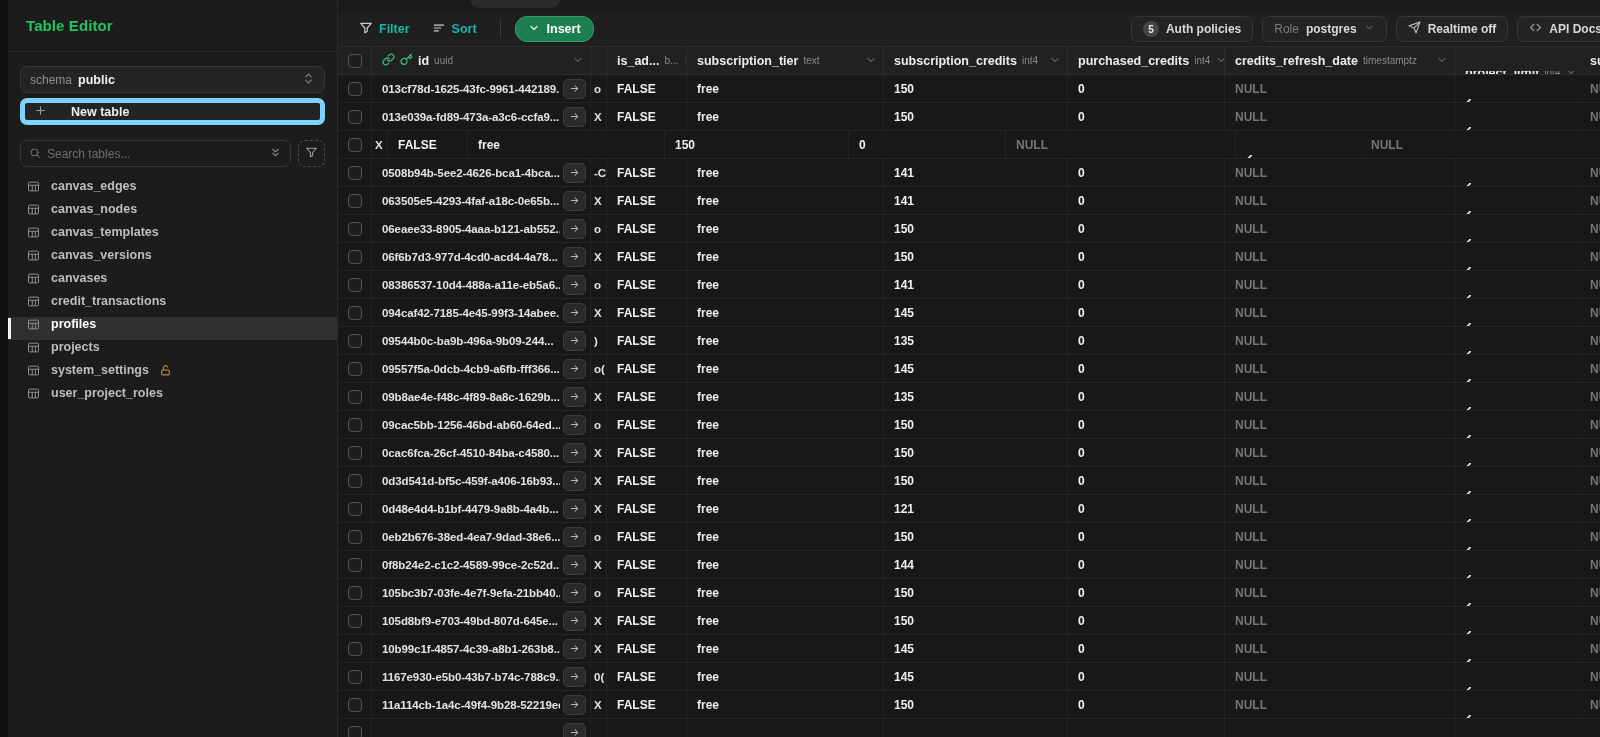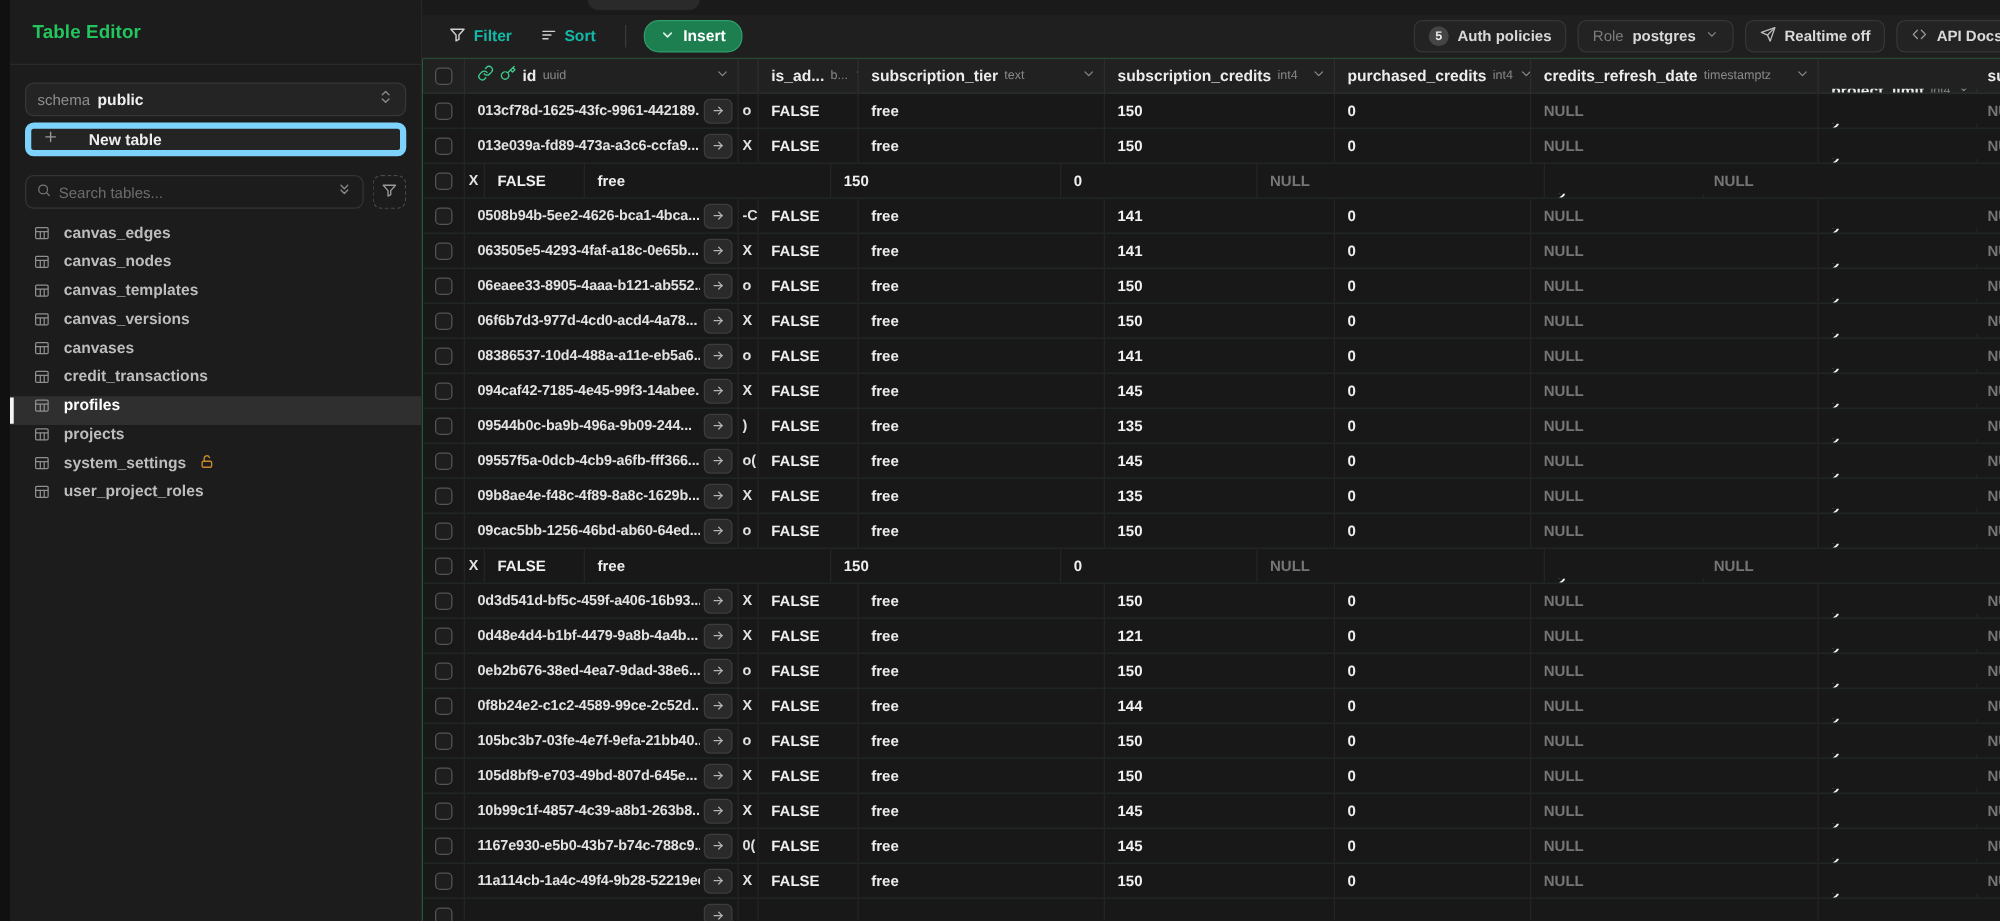--- a/index.html
+++ b/index.html
@@ -864,20 +864,29 @@
             <span class="val">2</span>
           </div>
           <div class="cell c-last">
             <span class="null">NULL</span>
           </div>
         </div>
         <div class="row">
           <div class="cell c-check">
             <span class="checkbox"></span>
           </div>
+          <div class="cell c-id">
+            <span class="uuid-text">0cac6fca-26cf-4510-84ba-c4580...</span>
+            <button class="expand-btn">
+              <svg width="11" height="11" viewBox="0 0 24 24" fill="none" stroke="#b5b5b5" stroke-width="2.2" stroke-linecap="round" stroke-linejoin="round">
+                <line x1="5" y1="12" x2="19" y2="12"></line>
+                <polyline points="13 6 19 12 13 18"></polyline>
+              </svg>
+            </button>
+          </div>
           <div class="cell c-frag">
             <span class="frag-text">X</span>
           </div>
           <div class="cell c-bool">
             <span class="val">FALSE</span>
           </div>
           <div class="cell c-tier">
             <span class="val-med">free</span>
           </div>
           <div class="cell c-credits">

